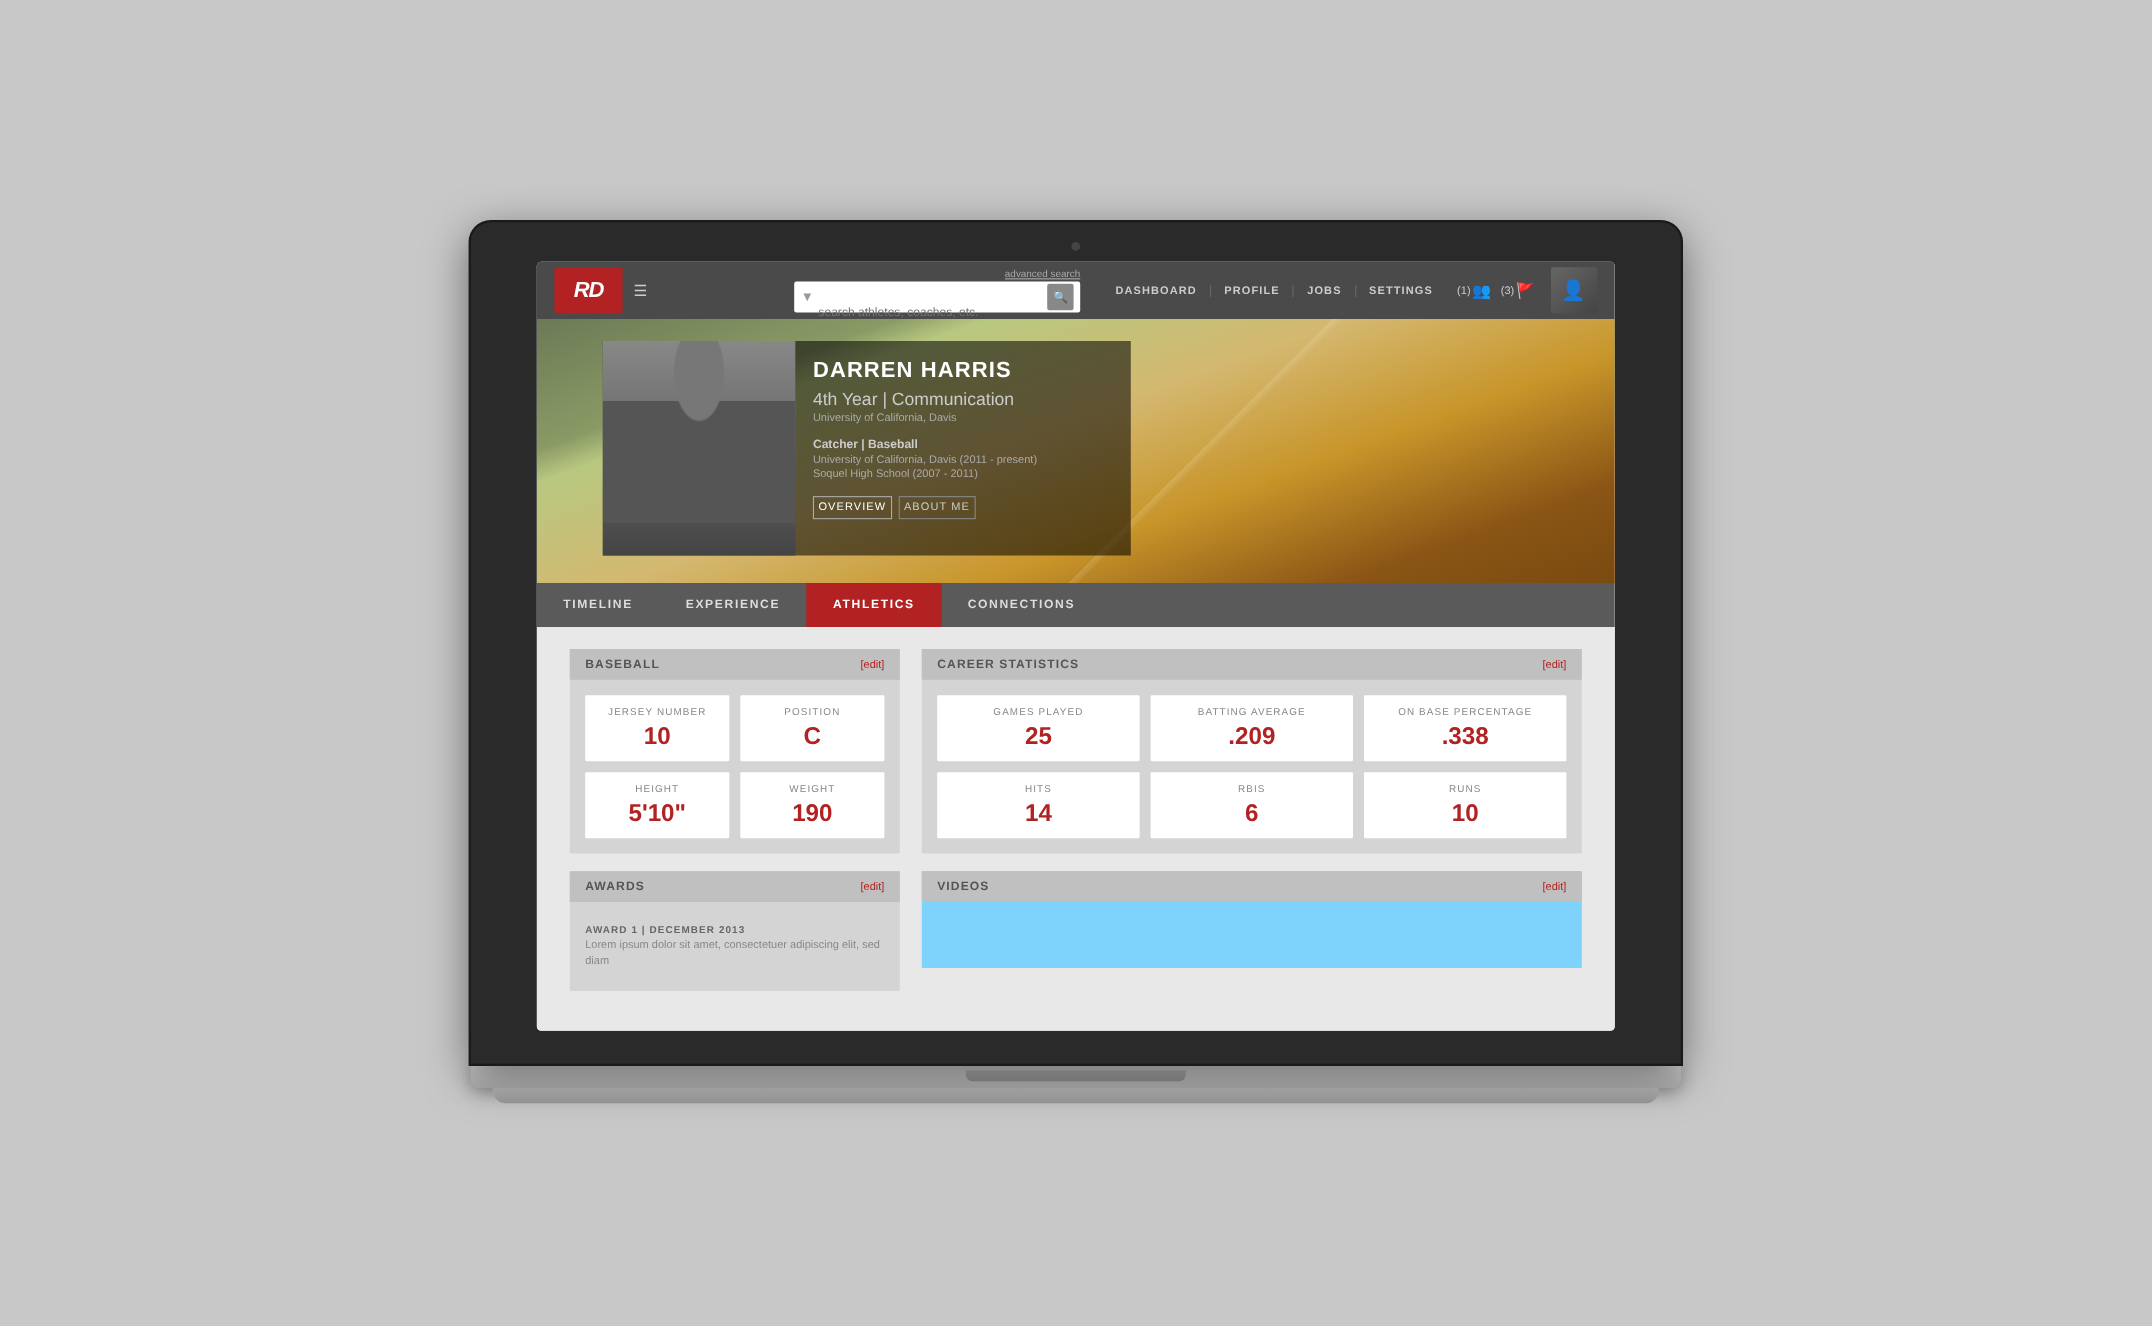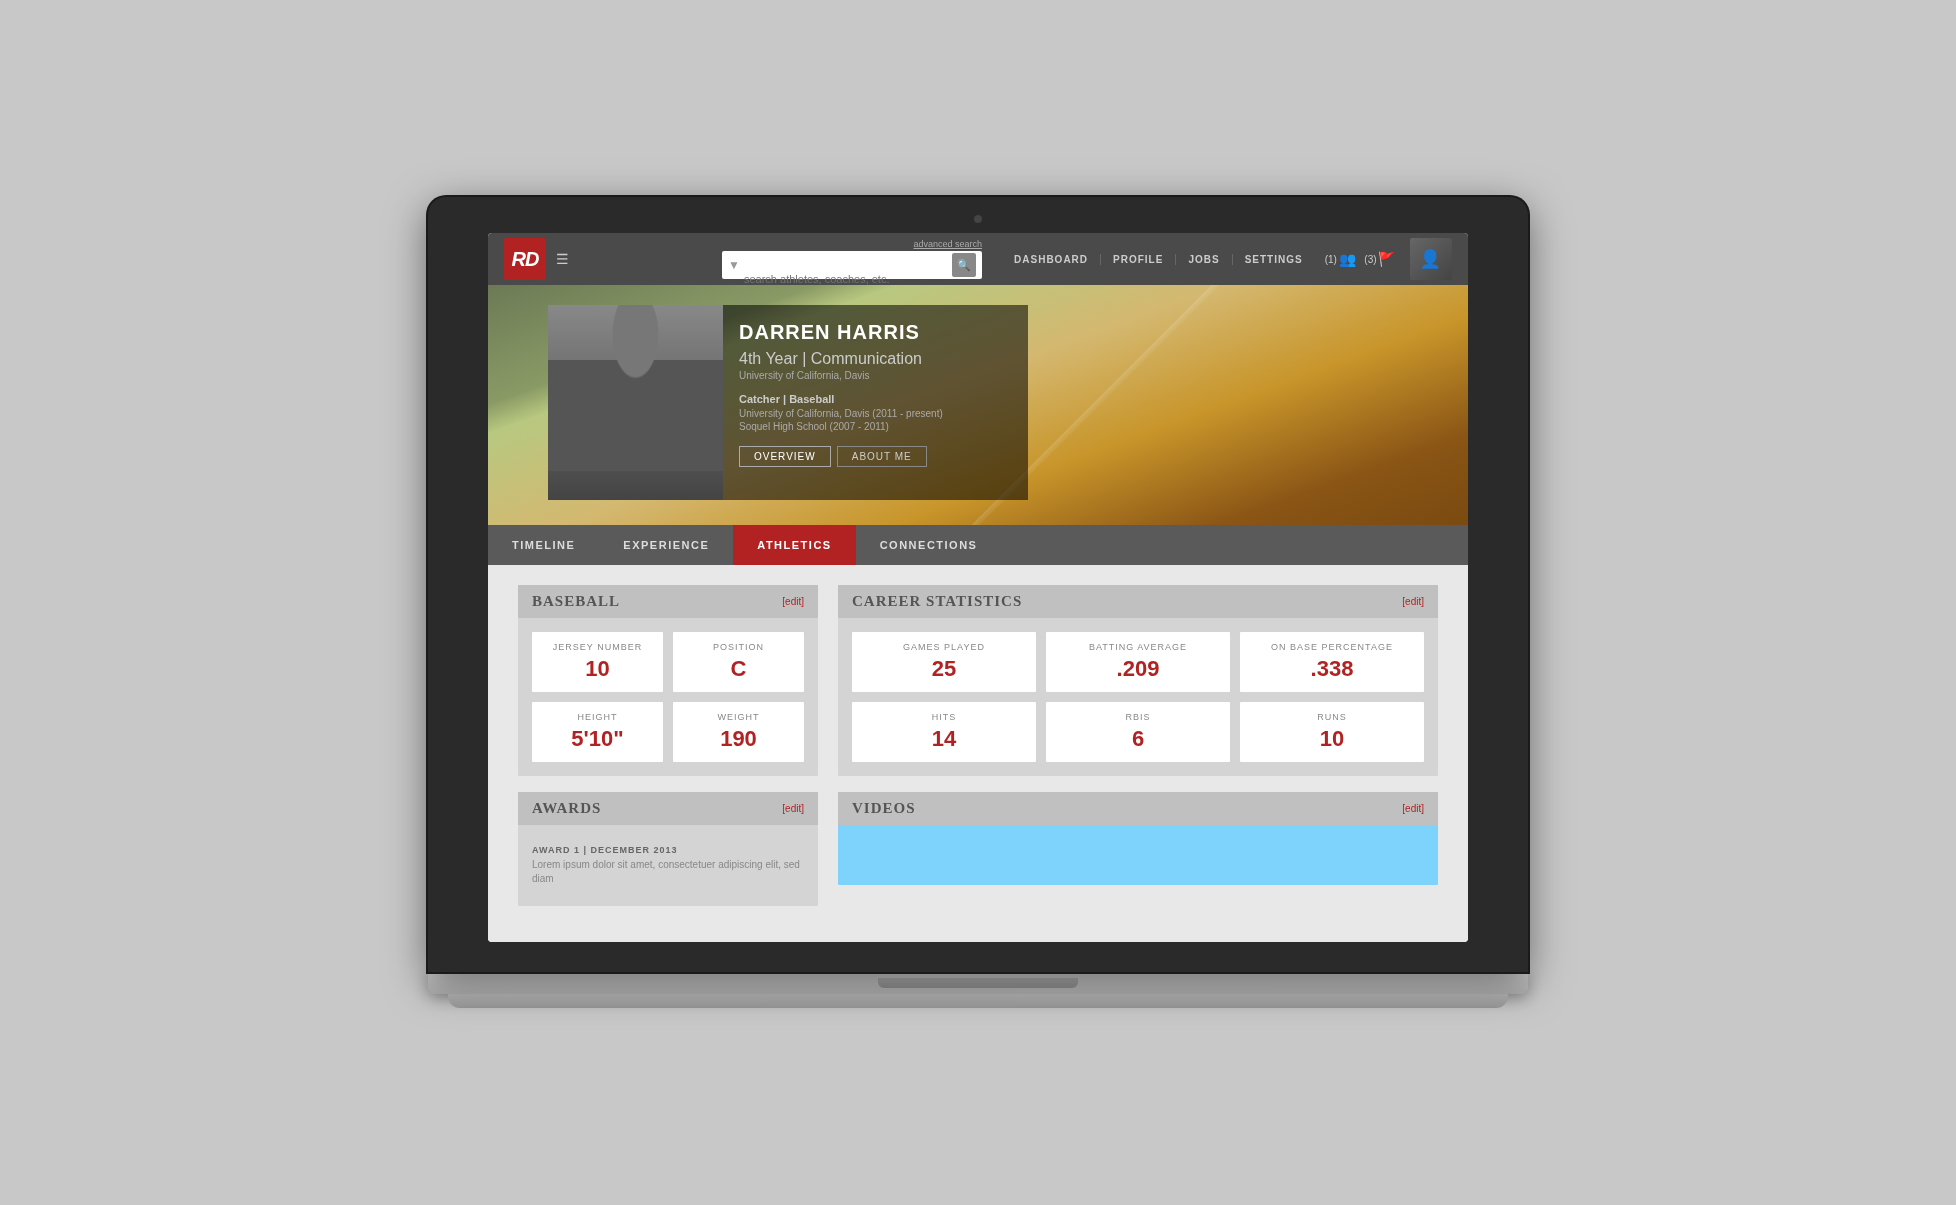--- a/index.html
+++ b/index.html
@@ -48,21 +48,21 @@
       padding: 0 16px;
       height: 52px;
       position: relative;
     }
 
     .logo {
       background: #b22222;
       color: #fff;
       font-size: 20px;
       font-weight: 900;
-      width: 42px;
+      width: 62px;
       height: 42px;
       display: flex;
       align-items: center;
       justify-content: center;
       border-radius: 2px;
       margin-right: 10px;
       font-style: italic;
       letter-spacing: -1px;
       flex-shrink: 0;
     }
@@ -260,21 +260,21 @@
     .hero-tabs {
       display: flex;
       gap: 6px;
       margin-top: 14px;
     }
 
     .hero-tab {
       border: 1px solid #888;
       color: #ccc;
       font-size: 10px;
-      padding: 4px 14px;
+      padding: 4px 4px;
       letter-spacing: 1px;
       cursor: pointer;
       background: transparent;
       text-transform: uppercase;
     }
 
     .hero-tab.active {
       background: transparent;
       color: #fff;
       border-color: #aaa;
@@ -330,26 +330,25 @@
 
     .section-header {
       background: #c0c0c0;
       padding: 8px 14px;
       display: flex;
       justify-content: space-between;
       align-items: center;
     }
 
     .section-title {
-      font-size: 15px;
+      font-size: 11px;
       font-weight: bold;
       letter-spacing: 1px;
       color: #555;
       text-transform: uppercase;
-      font-family: Liberation Serif, serif;
     }
 
     .section-edit {
       color: #b22222;
       font-size: 10px;
       cursor: pointer;
     }
 
     .section-body {
       padding: 14px;

